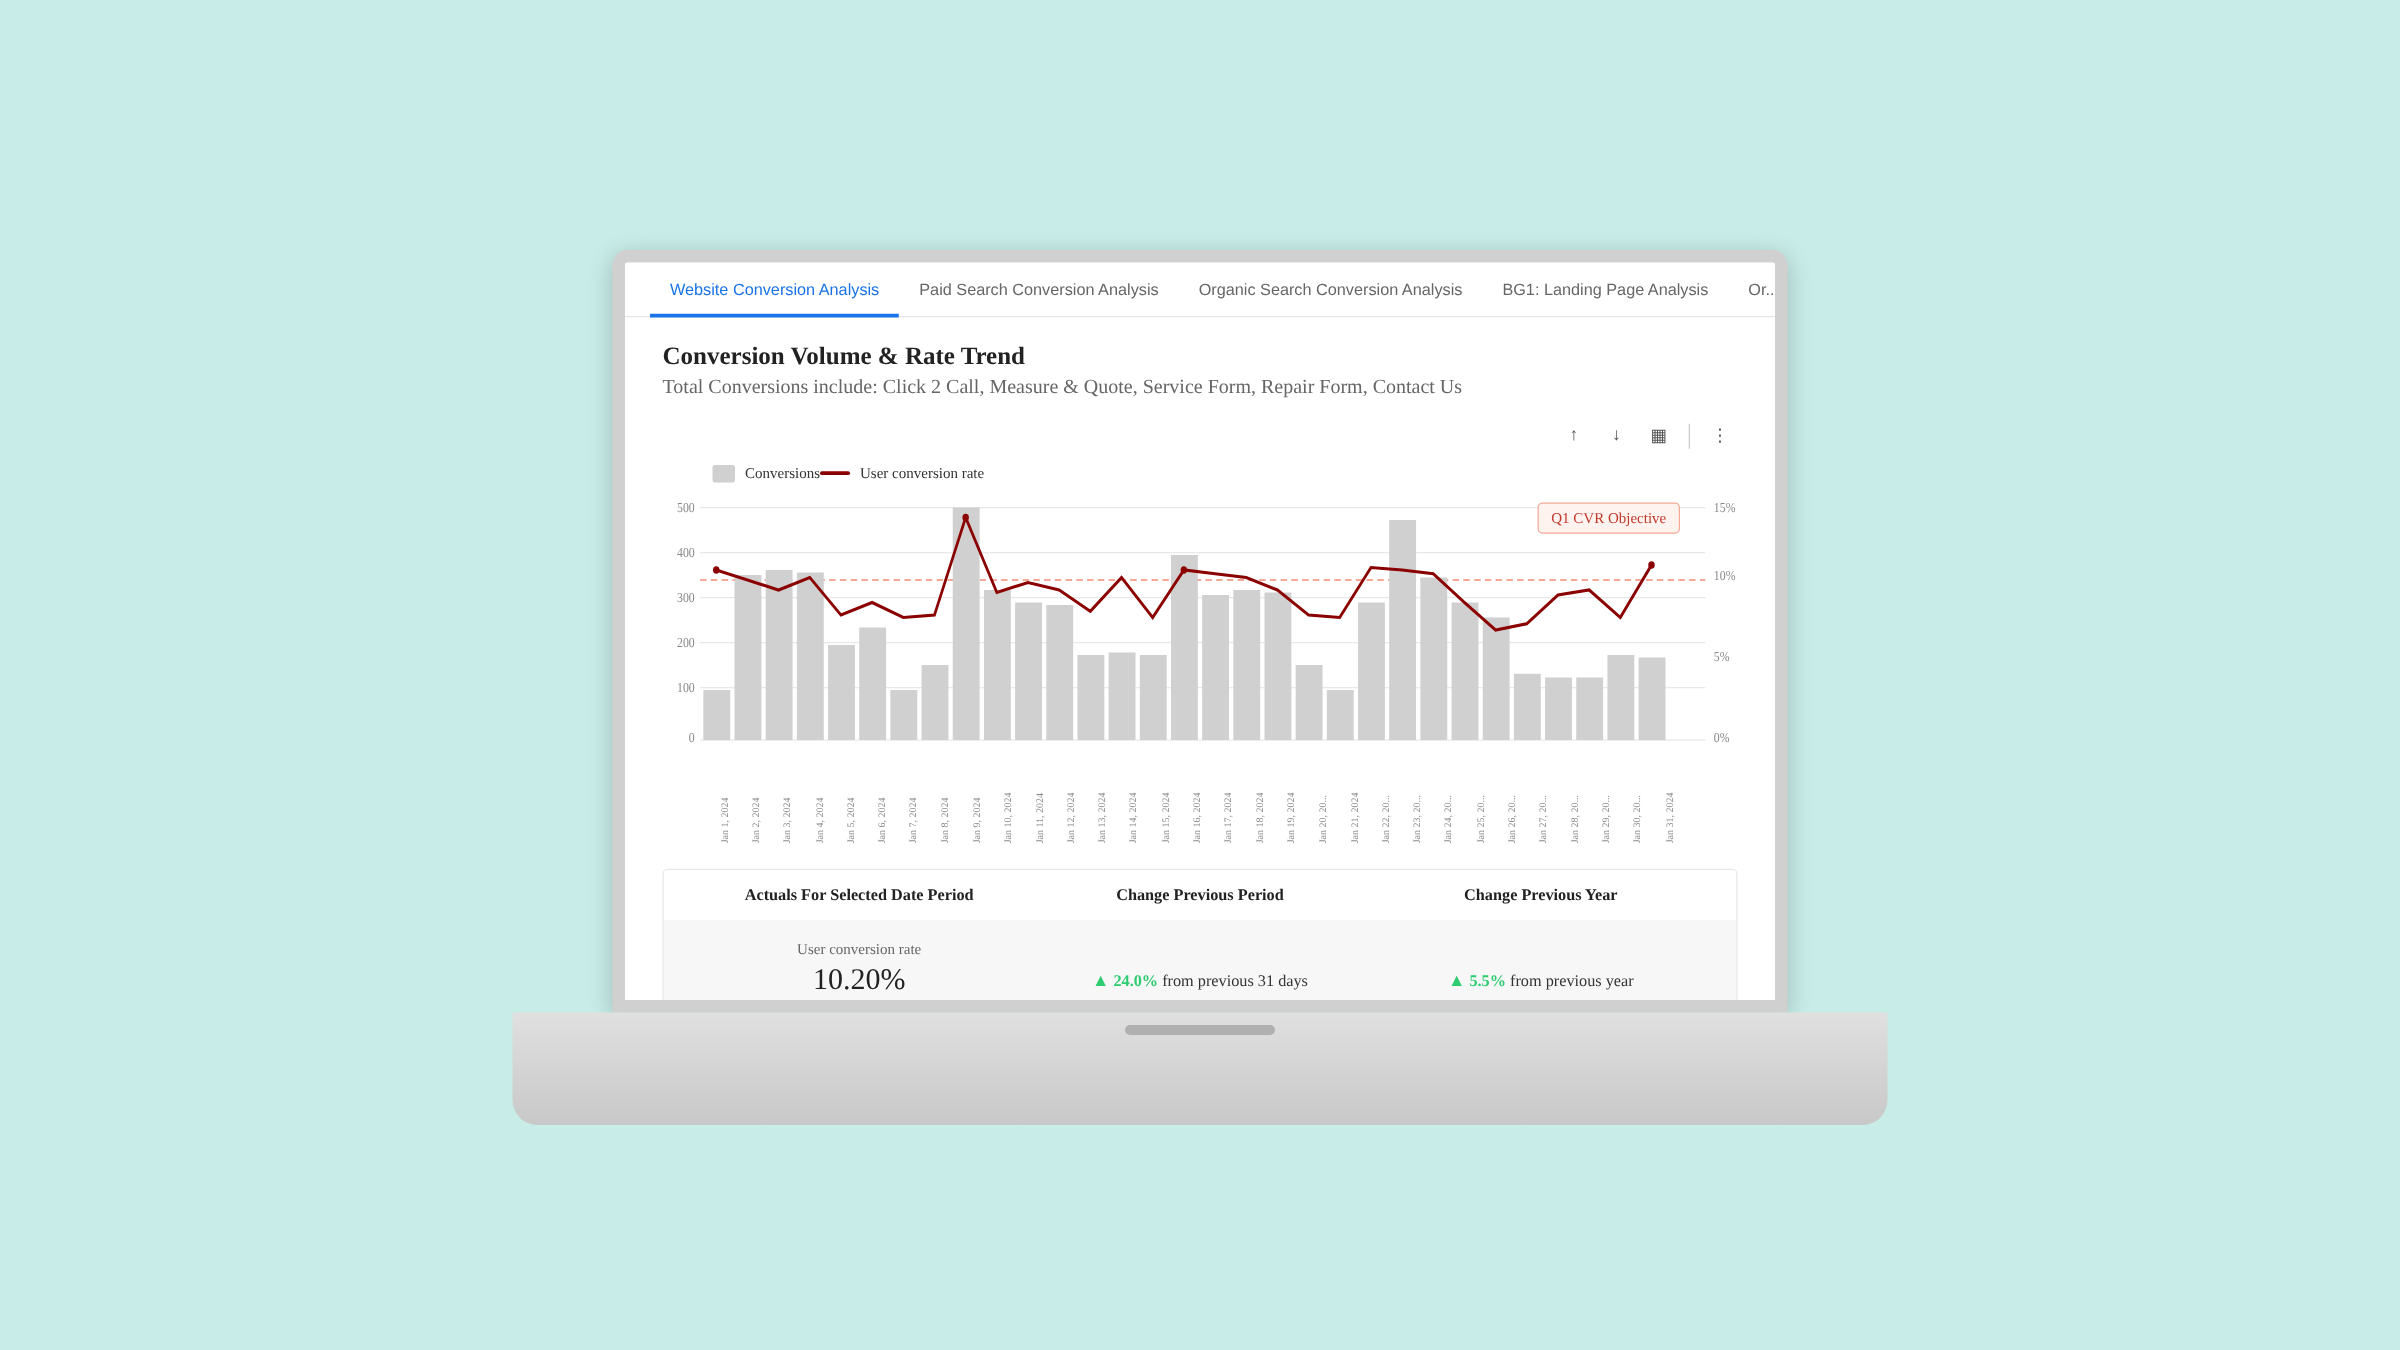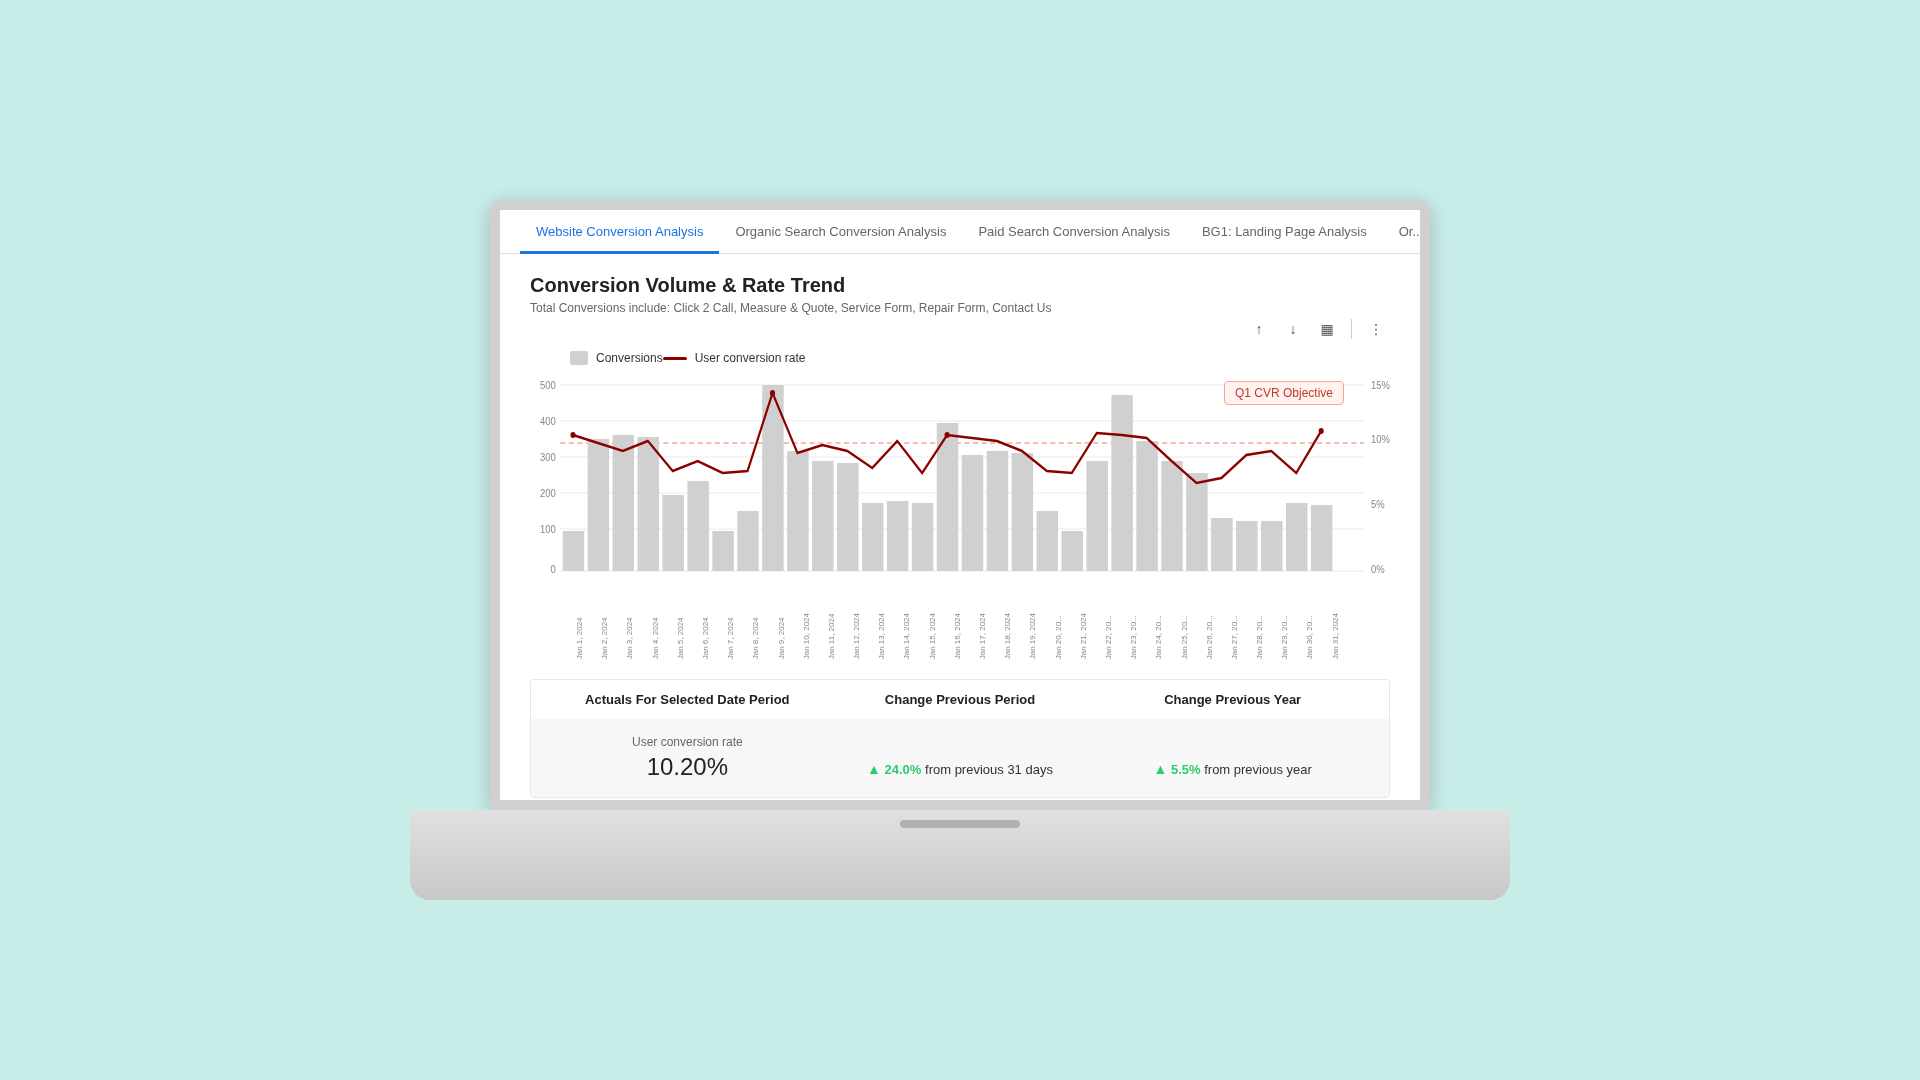--- a/index.html
+++ b/index.html
@@ -72,30 +72,32 @@
     }
     .tab.active {
       color: #1a73e8;
       border-bottom: 3px solid #1a73e8;
       font-weight: 500;
     }
     
     .main-content {
       padding: 20px 30px;
       background: #fff;
+      font-family: Liberation Serif, serif;
     }
     .chart-title {
       font-size: 20px;
       font-weight: 700;
       color: #222;
       margin-bottom: 4px;
     }
     .chart-subtitle {
-      font-size: 12px;
+      font-size: 16px;
       color: #666;
+      margin-bottom: 16px;
     }
     
     .chart-toolbar {
       display: flex;
       justify-content: flex-end;
       align-items: center;
       margin-bottom: 8px;
       gap: 6px;
     }
     .toolbar-icon {
@@ -235,22 +237,22 @@
   </style>
 </head>
 <body>
 
 <div class="laptop-wrapper">
   <div class="laptop-screen">
     <div class="screen-content">
 
       <div class="tabs-bar">
         <div class="tab active">Website Conversion Analysis</div>
+        <div class="tab">Paid Search Conversion Analysis</div>
         <div class="tab">Organic Search Conversion Analysis</div>
-        <div class="tab">Paid Search Conversion Analysis</div>
         <div class="tab">BG1: Landing Page Analysis</div>
         <div class="tab">Or...</div>
       </div>
 
       <div class="main-content">
         <div class="chart-title">Conversion Volume &amp; Rate Trend</div>
         <div class="chart-subtitle">Total Conversions include: Click 2 Call, Measure &amp; Quote, Service Form, Repair Form, Contact Us</div>
 
         <div class="chart-toolbar">
           <div class="toolbar-icon">↑</div>

